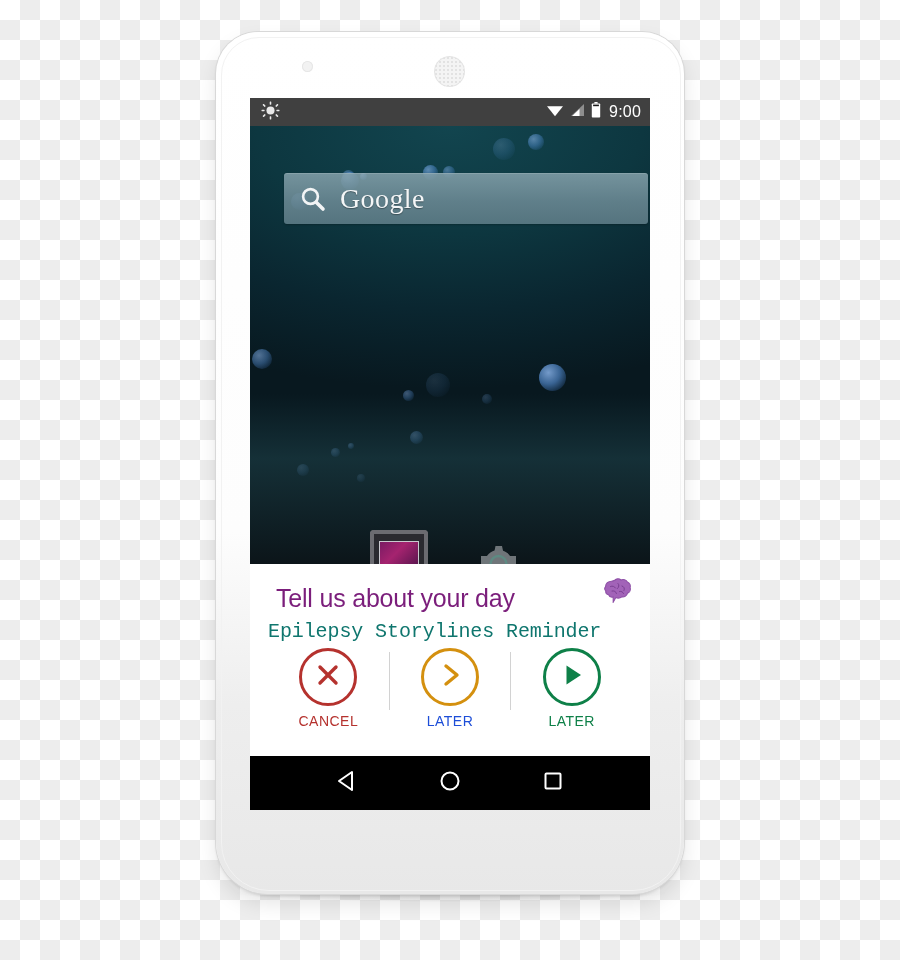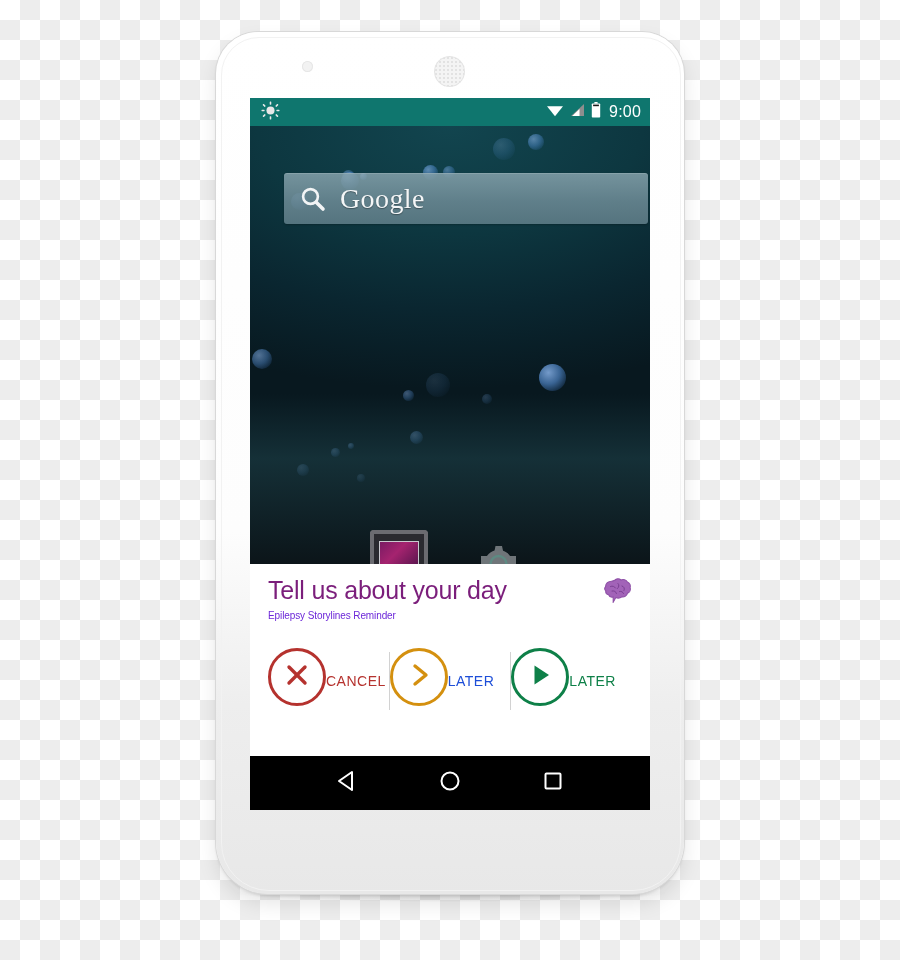--- a/index.html
+++ b/index.html
@@ -87,21 +87,21 @@
     width: 400px;
     height: 712px;
     overflow: hidden;
     background: #000;
   }
 
   
   .status-bar {
     position: relative;
     height: 28px;
-    background: #0f766e;
+    background: #404040;
     display: flex;
     align-items: center;
     padding: 0 9px 0 11px;
     box-sizing: border-box;
   }
   .status-left { display: flex; align-items: center; }
   .status-right {
     margin-left: auto;
     display: flex;
     align-items: center;
@@ -201,49 +201,49 @@
     background: #ffffff;
     height: 192px;
     box-sizing: border-box;
     padding: 12px 18px 0 18px;
   }
   .card-title {
     font-size: 25px;
     color: #7b1e7b;
     font-family: "Liberation Sans", sans-serif;
     letter-spacing: -0.2px;
-    margin: 0;
+    margin: 8px;
     font-weight: normal;
     line-height: 1.12;
   }
   .card-subtitle {
-    font-size: 10px;
-    color: #6d28d9;
+    font-size: 20px;
+    color: #0f766e;
     margin: 6px 0 0 0;
-    font-family: Liberation Sans, sans-serif;
+    font-family: Liberation Mono, monospace;
     letter-spacing: -0.1px;
   }
   .brain-icon {
     position: absolute;
     right: 18px;
     top: 14px;
   }
 
   .actions {
     position: absolute;
     left: 18px;
     right: 18px;
     top: 84px;
     display: flex;
     align-items: flex-start;
   }
   .action {
     flex: 1;
     display: flex;
-    flex-direction: row;
+    flex-direction: column;
     align-items: center;
     cursor: pointer;
   }
   .action-circle {
     width: 58px; height: 58px;
     border-radius: 50%;
     border-style: solid;
     border-width: 3px;
     display: flex;
     align-items: center;

